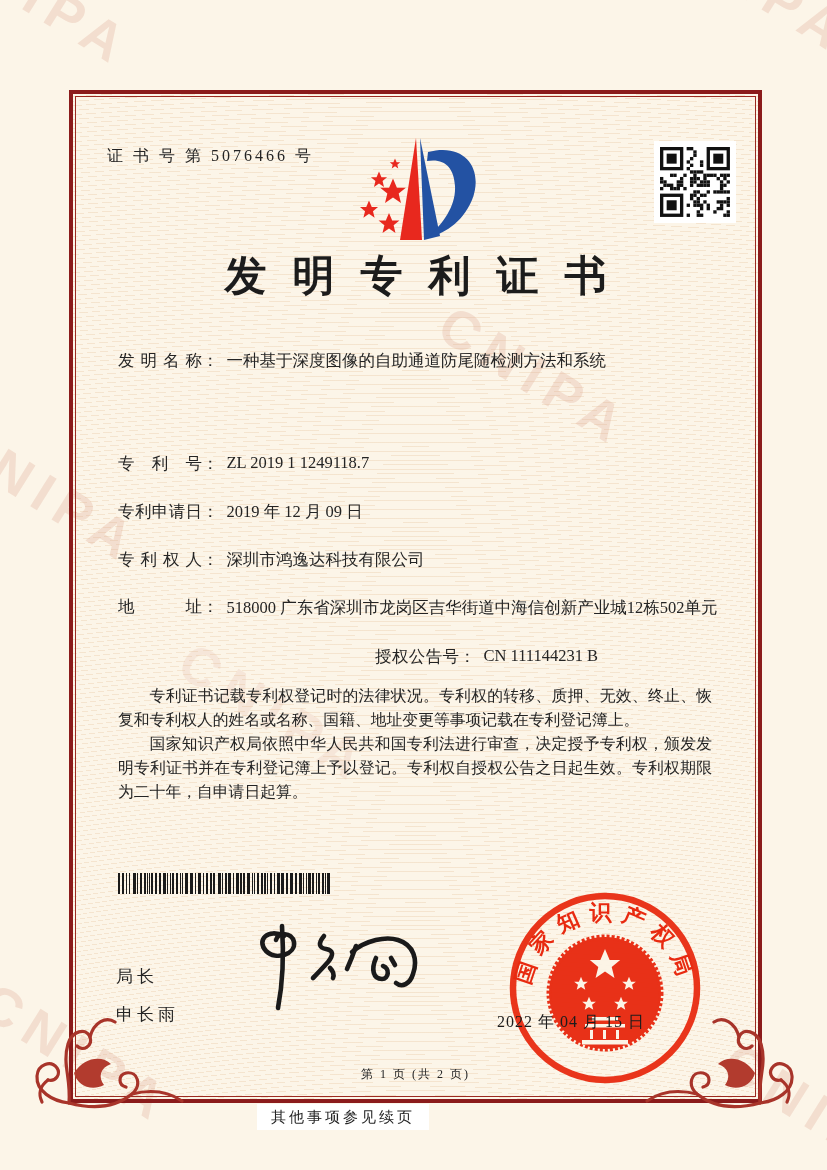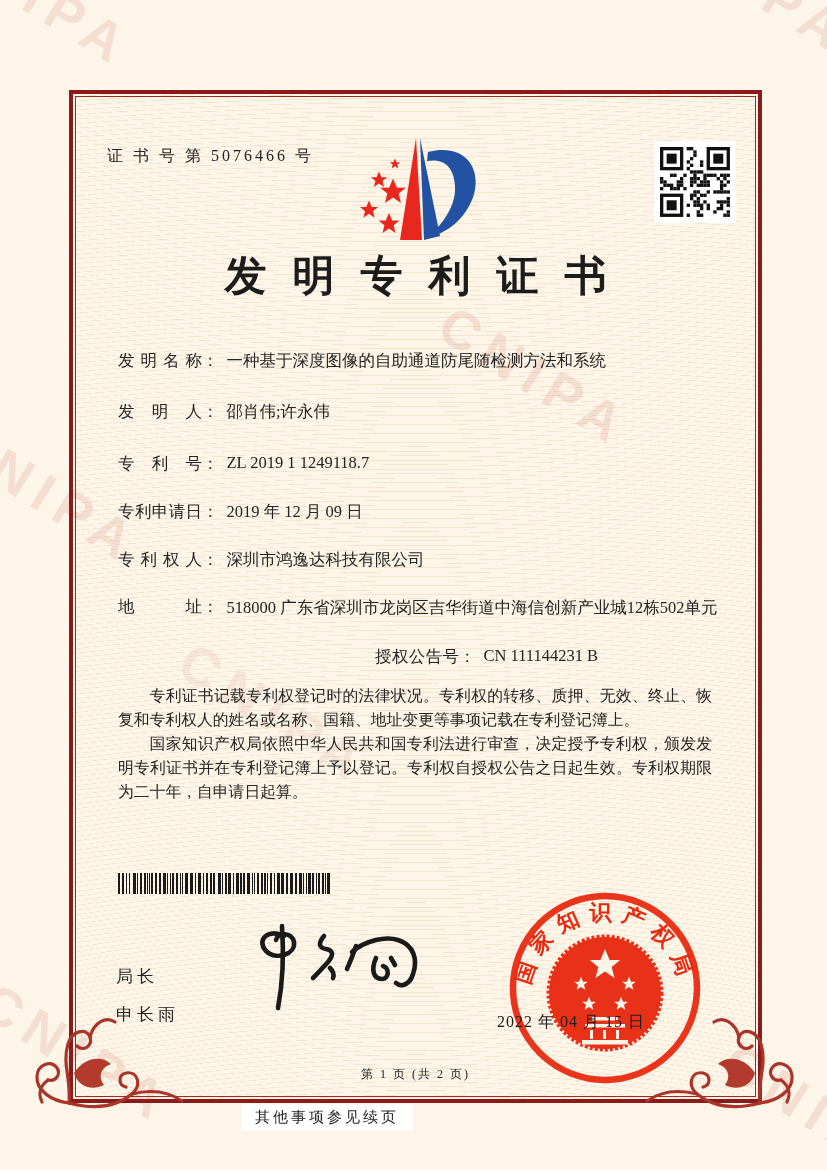--- a/index.html
+++ b/index.html
@@ -28,21 +28,21 @@
   .row{left:118px;font-size:16.5px;white-space:nowrap;}
   .lbl{display:inline-block;width:84px;text-align:justify;text-align-last:justify;vertical-align:top;}
   .colon{display:inline-block;vertical-align:top;}
   .val{display:inline-block;vertical-align:top;margin-left:8px;}
   .val.wrap{white-space:normal;width:502px;line-height:23px;}
   .paras{left:118px;top:684px;width:594px;font-size:15.8px;line-height:24px;text-align:justify;}
   .paras p{margin:0;text-indent:2em;}
   .sigttl{left:116px;font-size:17px;letter-spacing:4px;margin-top:21px;}
   .white-box{background:#ffffff;}
   .pageinfo{left:69px;top:1066px;width:693px;text-align:center;font-size:12px;letter-spacing:2px;}
-  .note{left:0;top:1108px;width:654px;text-align:center;font-size:15px;}
+  .note{left:16px;top:1108px;width:654px;text-align:center;font-size:15px;}
   .note span{background:#ffffff;padding:5px 14px;letter-spacing:3px;}
   .sealdate{left:497px;top:1012px;font-size:16px;color:#1c1c1c;letter-spacing:1px;z-index:6;}
   svg{display:block;}
 </style>
 </head>
 <body>
 
 <div class="page">
 
   <div class="pattern"></div>
@@ -213,23 +213,20 @@
         <path transform="translate(21,74) scale(0.95)" d="M0,-10 2.9,-3.1 9.5,-3.1 4.2,1.2 5.9,8.1 0,4 -5.9,8.1 -4.2,1.2 -9.5,-3.1 -2.9,-3.1 Z"></path>
         <path transform="translate(41,88) scale(1.1)" d="M0,-10 2.9,-3.1 9.5,-3.1 4.2,1.2 5.9,8.1 0,4 -5.9,8.1 -4.2,1.2 -9.5,-3.1 -2.9,-3.1 Z"></path>
       </g>
     </svg>
 
     <div class="abs title">发明专利证书</div>
 
     <div class="abs row" style="top:350px">
       <span class="lbl">发明名称</span><span class="colon">：</span><span class="val">一种基于深度图像的自助通道防尾随检测方法和系统</span>
     </div>
-    <div class="abs row" style="top:401px">
-      <span class="lbl">发明人</span><span class="colon">：</span><span class="val">邵肖伟;许永伟</span>
-    </div>
     <div class="abs row" style="top:453px">
       <span class="lbl">专利号</span><span class="colon">：</span><span class="val">ZL 2019 1 1249118.7</span>
     </div>
     <div class="abs row" style="top:501px">
       <span class="lbl">专利申请日</span><span class="colon">：</span><span class="val">2019 年 12 月 09 日</span>
     </div>
     <div class="abs row" style="top:549px">
       <span class="lbl">专利权人</span><span class="colon">：</span><span class="val">深圳市鸿逸达科技有限公司</span>
     </div>
     <div class="abs row" style="top:596px">

